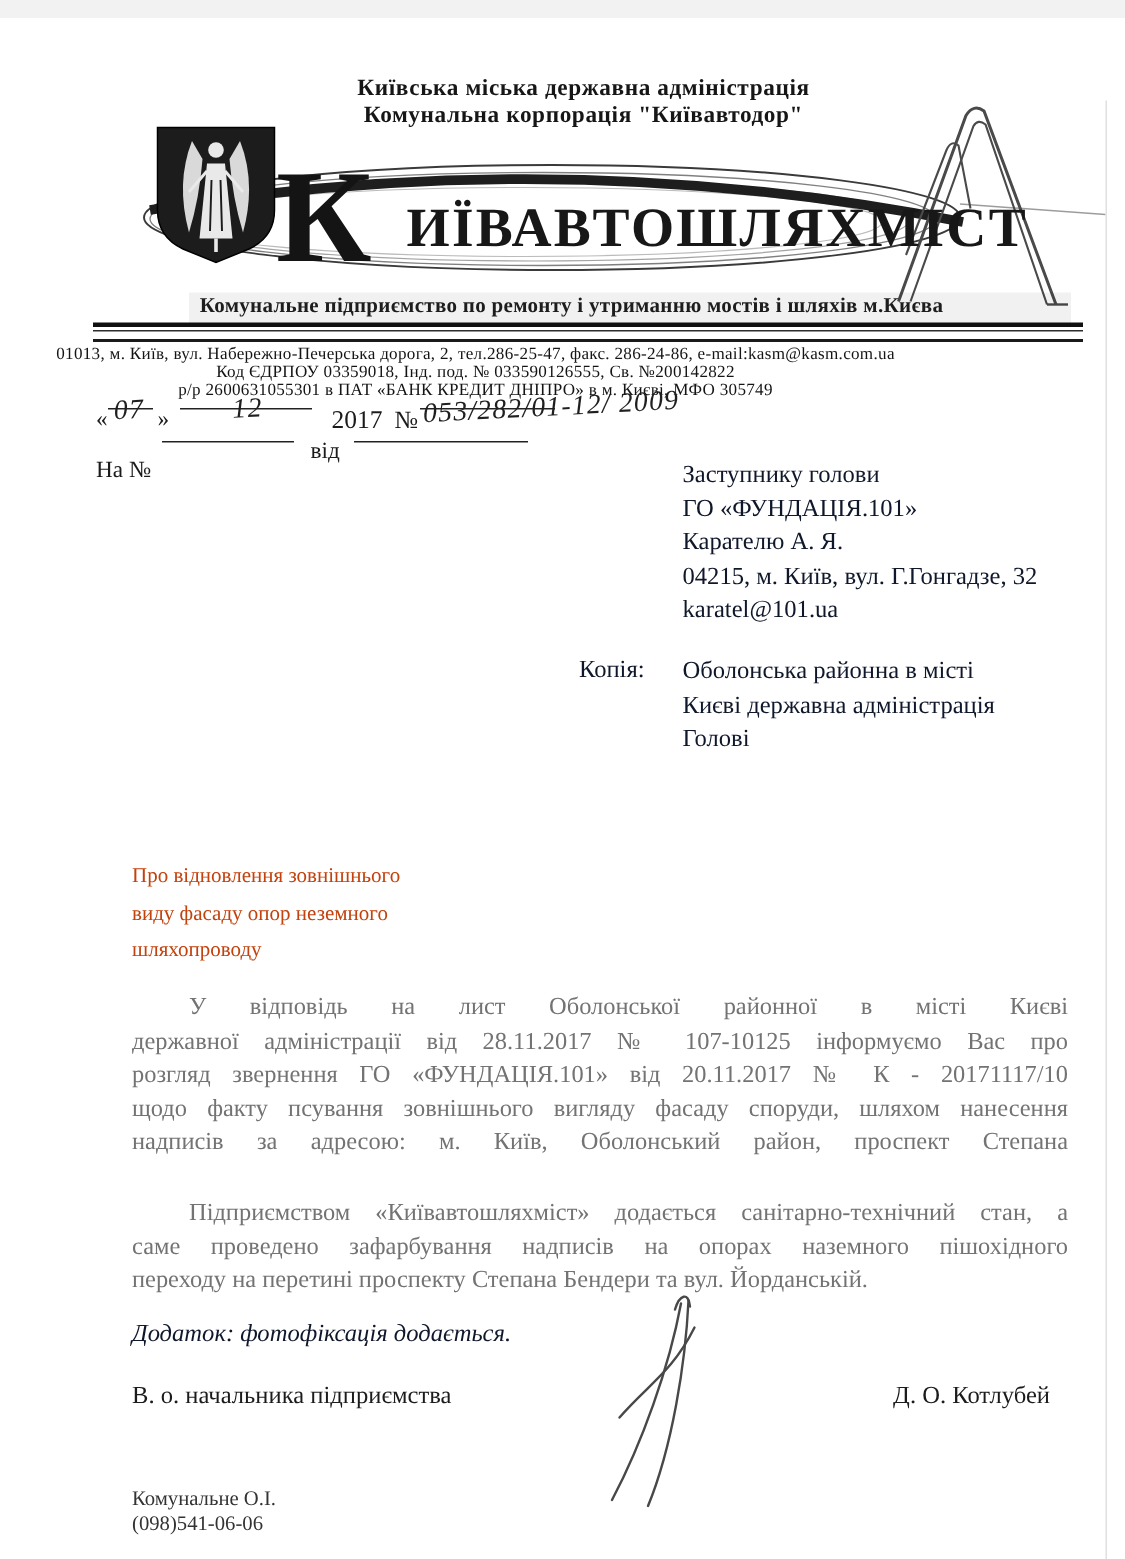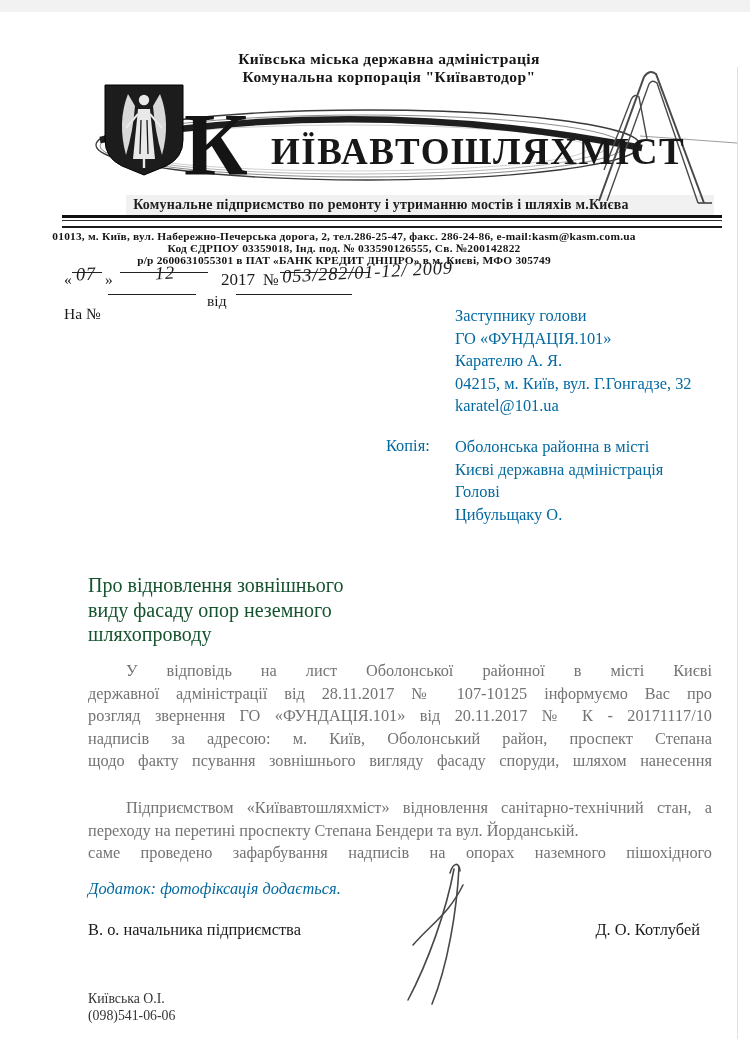--- a/index.html
+++ b/index.html
@@ -17,33 +17,33 @@
     font-size:15.5px;letter-spacing:.4px;transform:translateX(14px);color:#161616;}
   .tagline-band{left:126px;top:183px;width:588px;height:21px;background:rgba(0,0,0,0.055);}
   .tagline{left:0;top:185px;width:750px;text-align:center;font-weight:bold;
     font-size:14px;letter-spacing:.2px;color:#1d1d1d;transform:translateX(6px);}
 
   .rule{background:#101010;}
   .r1{left:62px;top:203px;width:660px;height:3px;}
   .r2{left:62px;top:208px;width:660px;height:1px;background:#2d2d2d;}
   .r3{left:62px;top:214px;width:660px;height:2px;background:#1a1a1a;}
 
-  .req{left:0;width:634px;text-align:center;font-weight:bold;color:#141414;letter-spacing:.2px;padding-left:27px;}
+  .req{left:0;width:634px;text-align:center;font-weight:normal;color:#141414;letter-spacing:.2px;}
   .req1{top:218px;font-size:11.4px;}
   .req2{top:230px;font-size:11.4px;}
   .req3{top:242px;font-size:11.4px;}
 
   
   .print{font-size:15.5px;color:#1b1b1b;}
   .hand{font-style:italic;font-size:18.5px;color:#1f1f1f;transform:rotate(-3deg);letter-spacing:.8px;}
   .uline{border-bottom:1.3px solid #222;height:16px;}
 
   
-  .blk{font-size:16.4px;line-height:22.6px;color:#0369a1;}
-  .subject{font-size:20px;line-height:24.6px;color:#14532d;}
+  .blk{font-size:16.4px;line-height:22.6px;color:#0f172a;}
+  .subject{font-size:14px;line-height:24.6px;color:#c2410c;}
 
   
   .bodyblk{left:88px;width:624px;font-size:16.3px;line-height:22.6px;color:#737373;}
   .jline{text-align:justify;text-align-last:justify;}
   .jline.first{text-indent:38px;}
   .jline.last{text-align-last:left;}
 
   .sig-label{font-size:16.4px;}
   .exec{font-size:13.8px;line-height:17px;color:#333;}
 
@@ -129,57 +129,56 @@
     <div class="nowrap">Карателю А. Я.</div>
     <div class="nowrap">04215, м. Київ, вул. Г.Гонгадзе, 32</div>
     <div class="nowrap">karatel@101.ua</div>
   </div>
 
   <div class="abs blk" style="left:386px;top:423px;">Копія:</div>
   <div class="abs blk" style="left:455px;top:424px;">
     <div class="nowrap">Оболонська районна в місті</div>
     <div class="nowrap">Києві державна адміністрація</div>
     <div class="nowrap">Голові</div>
-    <div class="nowrap">Цибульщаку О.</div>
   </div>
 
   <div class="abs subject" style="left:88px;top:561px;">
     <div class="nowrap">Про відновлення зовнішнього</div>
     <div class="nowrap">виду фасаду опор неземного</div>
     <div class="nowrap">шляхопроводу</div>
   </div>
 
   <div class="abs bodyblk" style="top:648px;">
     <div class="jline first">У відповідь на лист Оболонської районної в місті Києві</div>
     <div class="jline">державної адміністрації від 28.11.2017 № 107-10125 інформуємо Вас про</div>
     <div class="jline">розгляд звернення ГО «ФУНДАЦІЯ.101» від 20.11.2017 № К - 20171117/10</div>
+    <div class="jline">щодо факту псування зовнішнього вигляду фасаду споруди, шляхом нанесення</div>
     <div class="jline">надписів за адресою: м. Київ, Оболонський район, проспект Степана</div>
-    <div class="jline">щодо факту псування зовнішнього вигляду фасаду споруди, шляхом нанесення</div>
   </div>
 
   <div class="abs bodyblk" style="top:785px;">
-    <div class="jline first">Підприємством «Київавтошляхміст» відновлення санітарно-технічний стан, а</div>
+    <div class="jline first">Підприємством «Київавтошляхміст» додається санітарно-технічний стан, а</div>
+    <div class="jline">саме проведено зафарбування надписів на опорах наземного пішохідного</div>
     <div class="jline last">переходу на перетині проспекту Степана Бендери та вул. Йорданській.</div>
-    <div class="jline">саме проведено зафарбування надписів на опорах наземного пішохідного</div>
   </div>
 
   <div class="abs blk nowrap" style="left:88px;top:866px;font-style:italic;">Додаток: фотофіксація додається.</div>
 
   <div class="abs sig-label nowrap" style="left:88px;top:908px;">В. о. начальника підприємства</div>
   <div class="abs sig-label nowrap" style="right:50px;top:908px;">Д. О. Котлубей</div>
 
   <svg class="abs" style="left:380px;top:845px;" width="110" height="150" viewBox="0 0 110 150">
     <g fill="none" stroke="#2f2f2f" stroke-width="1.6" opacity="0.88" stroke-linecap="round">
       <path d="M74,12 C66,55 48,105 28,143"></path>
       <path d="M79,10 C77,52 68,108 52,147"></path>
       <path d="M33,88 C52,66 68,58 83,28"></path>
       <path d="M70,16 C73,6 79,4 80,14"></path>
     </g>
   </svg>
 
   <div class="abs exec" style="left:88px;top:978px;">
-    <div class="nowrap">Київська О.І.</div>
+    <div class="nowrap">Комунальне О.І.</div>
     <div class="nowrap">(098)541-06-06</div>
   </div>
 
   <div class="abs scan-edge"></div>
 
 </div>
 
 </body></html>

